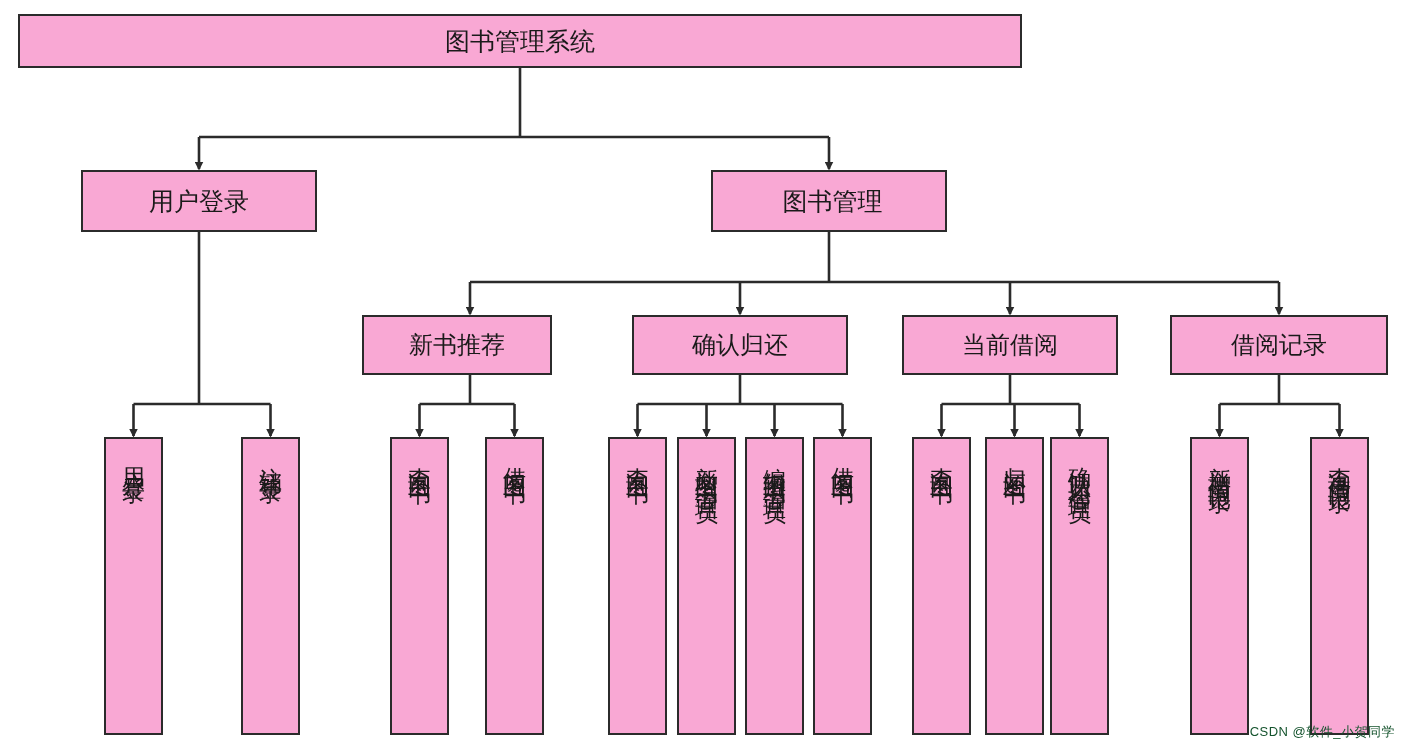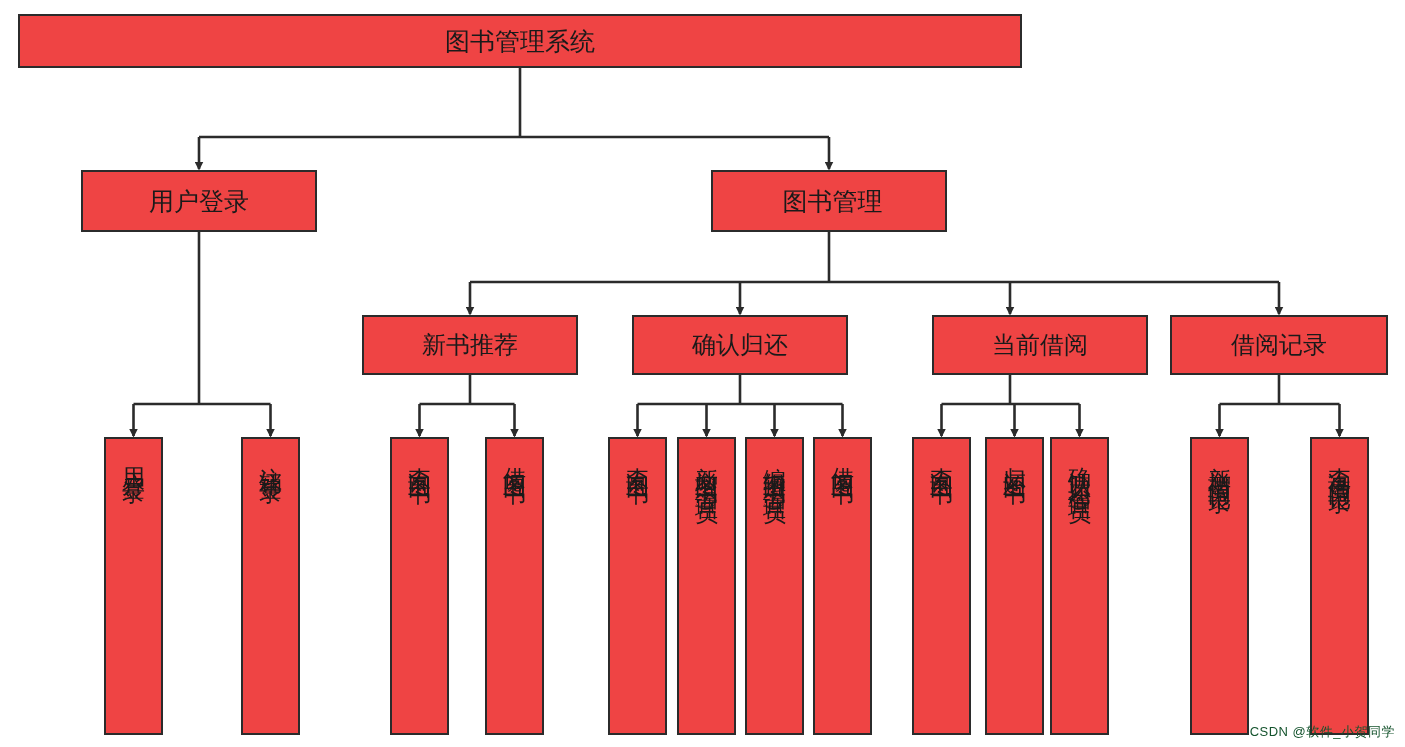--- a/index.html
+++ b/index.html
@@ -18,21 +18,21 @@
   #edges{
     position:absolute;
     left:0; top:0;
     width:1405px;
     height:747px;
     pointer-events:none;
   }
   .node{
     position:absolute;
     box-sizing:border-box;
-    background:#ef4444;
+    background:#f9a8d4;
     border:2px solid #2b2b2b;
     display:flex;
     align-items:center;
     justify-content:center;
     color:#1a1a1a;
   }
   .node.root{ font-size:25px; }
   .node.lvl2{ font-size:25px; }
   .node.lvl3{ font-size:24px; }
   .node.leaf{
@@ -111,27 +111,27 @@
   <div id="nodes">
       <div class="node root" style="left: 18px; top: 14px; width: 1004px; height: 54px;">
         <span class="htext">图书管理系统</span>
       </div>
       <div class="node lvl2" style="left: 81px; top: 170px; width: 236px; height: 62px;">
         <span class="htext">用户登录</span>
       </div>
       <div class="node lvl2" style="left: 711px; top: 170px; width: 236px; height: 62px; padding-left: 7px;">
         <span class="htext">图书管理</span>
       </div>
-      <div class="node lvl3" style="left: 362px; top: 315px; width: 216px; height: 60px;">
+      <div class="node lvl3" style="left: 362px; top: 315px; width: 190px; height: 60px;">
         <span class="htext">新书推荐</span>
       </div>
       <div class="node lvl3" style="left: 632px; top: 315px; width: 216px; height: 60px;">
         <span class="htext">确认归还</span>
       </div>
-      <div class="node lvl3" style="left: 932px; top: 315px; width: 216px; height: 60px;">
+      <div class="node lvl3" style="left: 902px; top: 315px; width: 216px; height: 60px;">
         <span class="htext">当前借阅</span>
       </div>
       <div class="node lvl3" style="left: 1170px; top: 315px; width: 218px; height: 60px; text-align: center;">
         <span class="htext">借阅记录</span>
       </div>
       <div class="node leaf" style="left: 104px; top: 437px; width: 59px; height: 298px;">
         <span class="vtext">用户登录</span>
       </div>
       <div class="node leaf" style="left: 241px; top: 437px; width: 59px; height: 298px;">
         <span class="vtext">注销登录</span>

